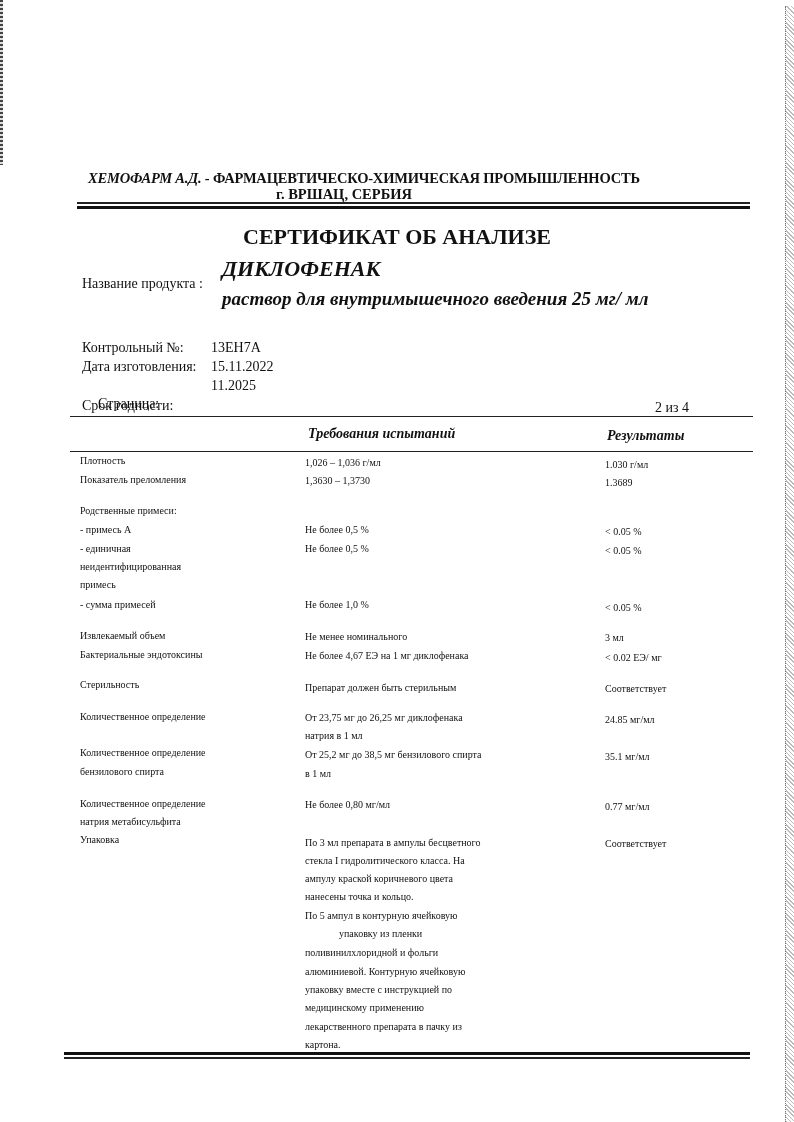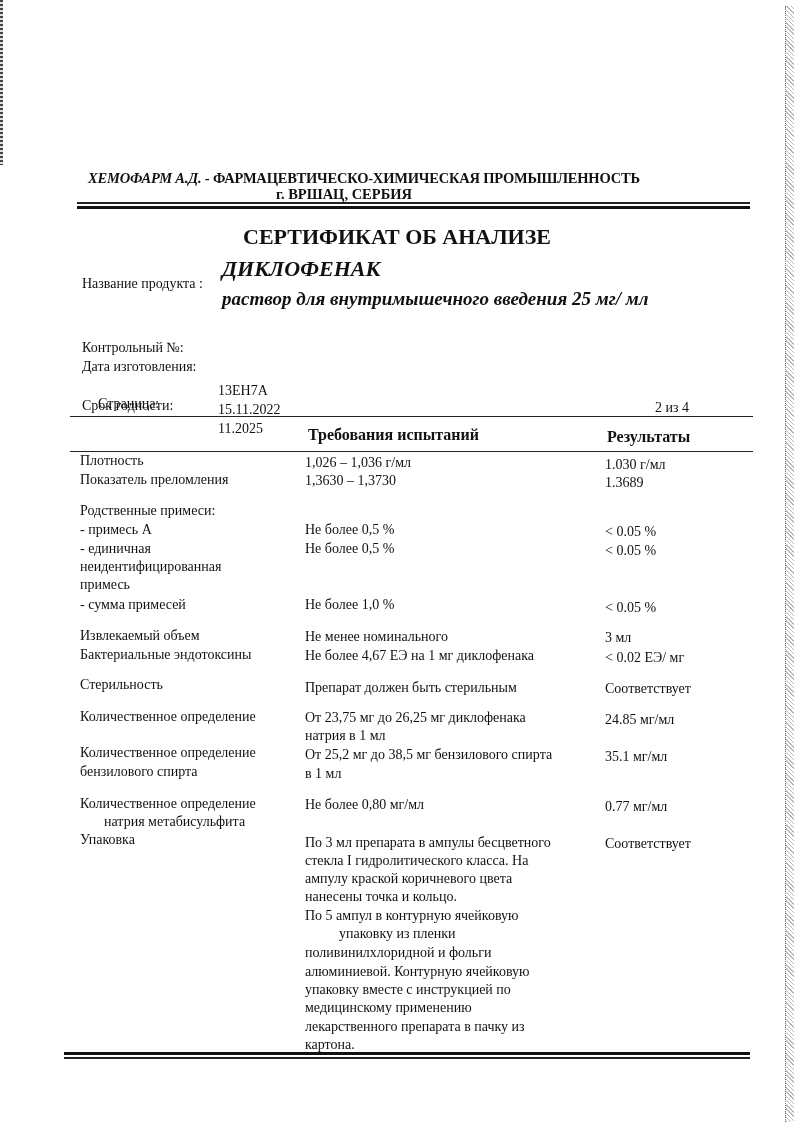--- a/index.html
+++ b/index.html
@@ -29,25 +29,25 @@
     .rule-dbl .b { height: 3px; background: #111; }
     .title {
       left: 0; width: 794px; text-align: center; top: 224px;
       font-size: 22px; font-weight: bold;
     }
     .prod-label { left: 82px; top: 264px; font-size: 14px; margin-top: 12px; }
     .prod-name { left: 222px; top: 256px; font-size: 22px; font-weight: bold; font-style: italic; }
     .prod-desc { left: 222px; top: 288px; font-size: 19px; font-weight: bold; font-style: italic; }
     .meta { font-size: 14px; }
     .meta .lbl { position: absolute; left: 82px; }
-    .meta .val { position: absolute; left: 218px; margin-top: 43px; }
+    .meta .val { position: absolute; left: 211px; }
     .page-val { left: 655px; top: 400px; font-size: 14px; }
     .hr { position: absolute; left: 70px; width: 683px; height: 1px; background: #222; }
-    .col-head { font-size: 16px; font-weight: bold; }
-    .cell { position: absolute; font-size: 14px; line-height: 18px; white-space: nowrap; }
+    .col-head { font-size: 14px; font-weight: bold; font-style: italic; }
+    .cell { position: absolute; font-size: 10px; line-height: 18px; white-space: nowrap; }
     .c1 { left: 80px; }
     .c2 { left: 305px; }
     .c3 { left: 605px; }
     .bottom-rule { position: absolute; left: 64px; width: 686px; }
     .bottom-rule .t { height: 3px; background: #111; }
     .bottom-rule .g { height: 2px; }
     .bottom-rule .b { height: 2px; background: #222; }
   </style>
 </head>
 <body>
@@ -129,21 +129,21 @@
   <div class="cell c2" style="top:727px;">натрия в 1 мл</div>
   <div class="cell c3" style="top:711px;">24.85 мг/мл</div>
 
   <div class="cell c1" style="top:744px;">Количественное определение</div>
   <div class="cell c1" style="top:763px;">бензилового спирта</div>
   <div class="cell c2" style="top:746px;">От 25,2 мг до 38,5 мг бензилового спирта</div>
   <div class="cell c2" style="top:765px;">в 1 мл</div>
   <div class="cell c3" style="top:748px;">35.1 мг/мл</div>
 
   <div class="cell c1" style="top:795px;">Количественное определение</div>
-  <div class="cell c1" style="top:813px;margin-left:24px;">натрия метабисульфита</div>
+  <div class="cell c1" style="top:813px;">натрия метабисульфита</div>
   <div class="cell c2" style="top:796px;">Не более 0,80 мг/мл</div>
   <div class="cell c3" style="top:798px;">0.77 мг/мл</div>
 
   <div class="cell c1" style="top:831px;">Упаковка</div>
   <div class="cell c2" style="top:834px;">По 3 мл препарата в ампулы бесцветного</div>
   <div class="cell c2" style="top:852px;">стекла I гидролитического класса. На</div>
   <div class="cell c2" style="top:870px;">ампулу краской коричневого цвета</div>
   <div class="cell c2" style="top:888px;">нанесены точка и кольцо.</div>
   <div class="cell c2" style="top:907px;">По 5 ампул в контурную ячейковую</div>
   <div class="cell c2" style="top:925px;margin-left:34px;">упаковку из пленки</div>

